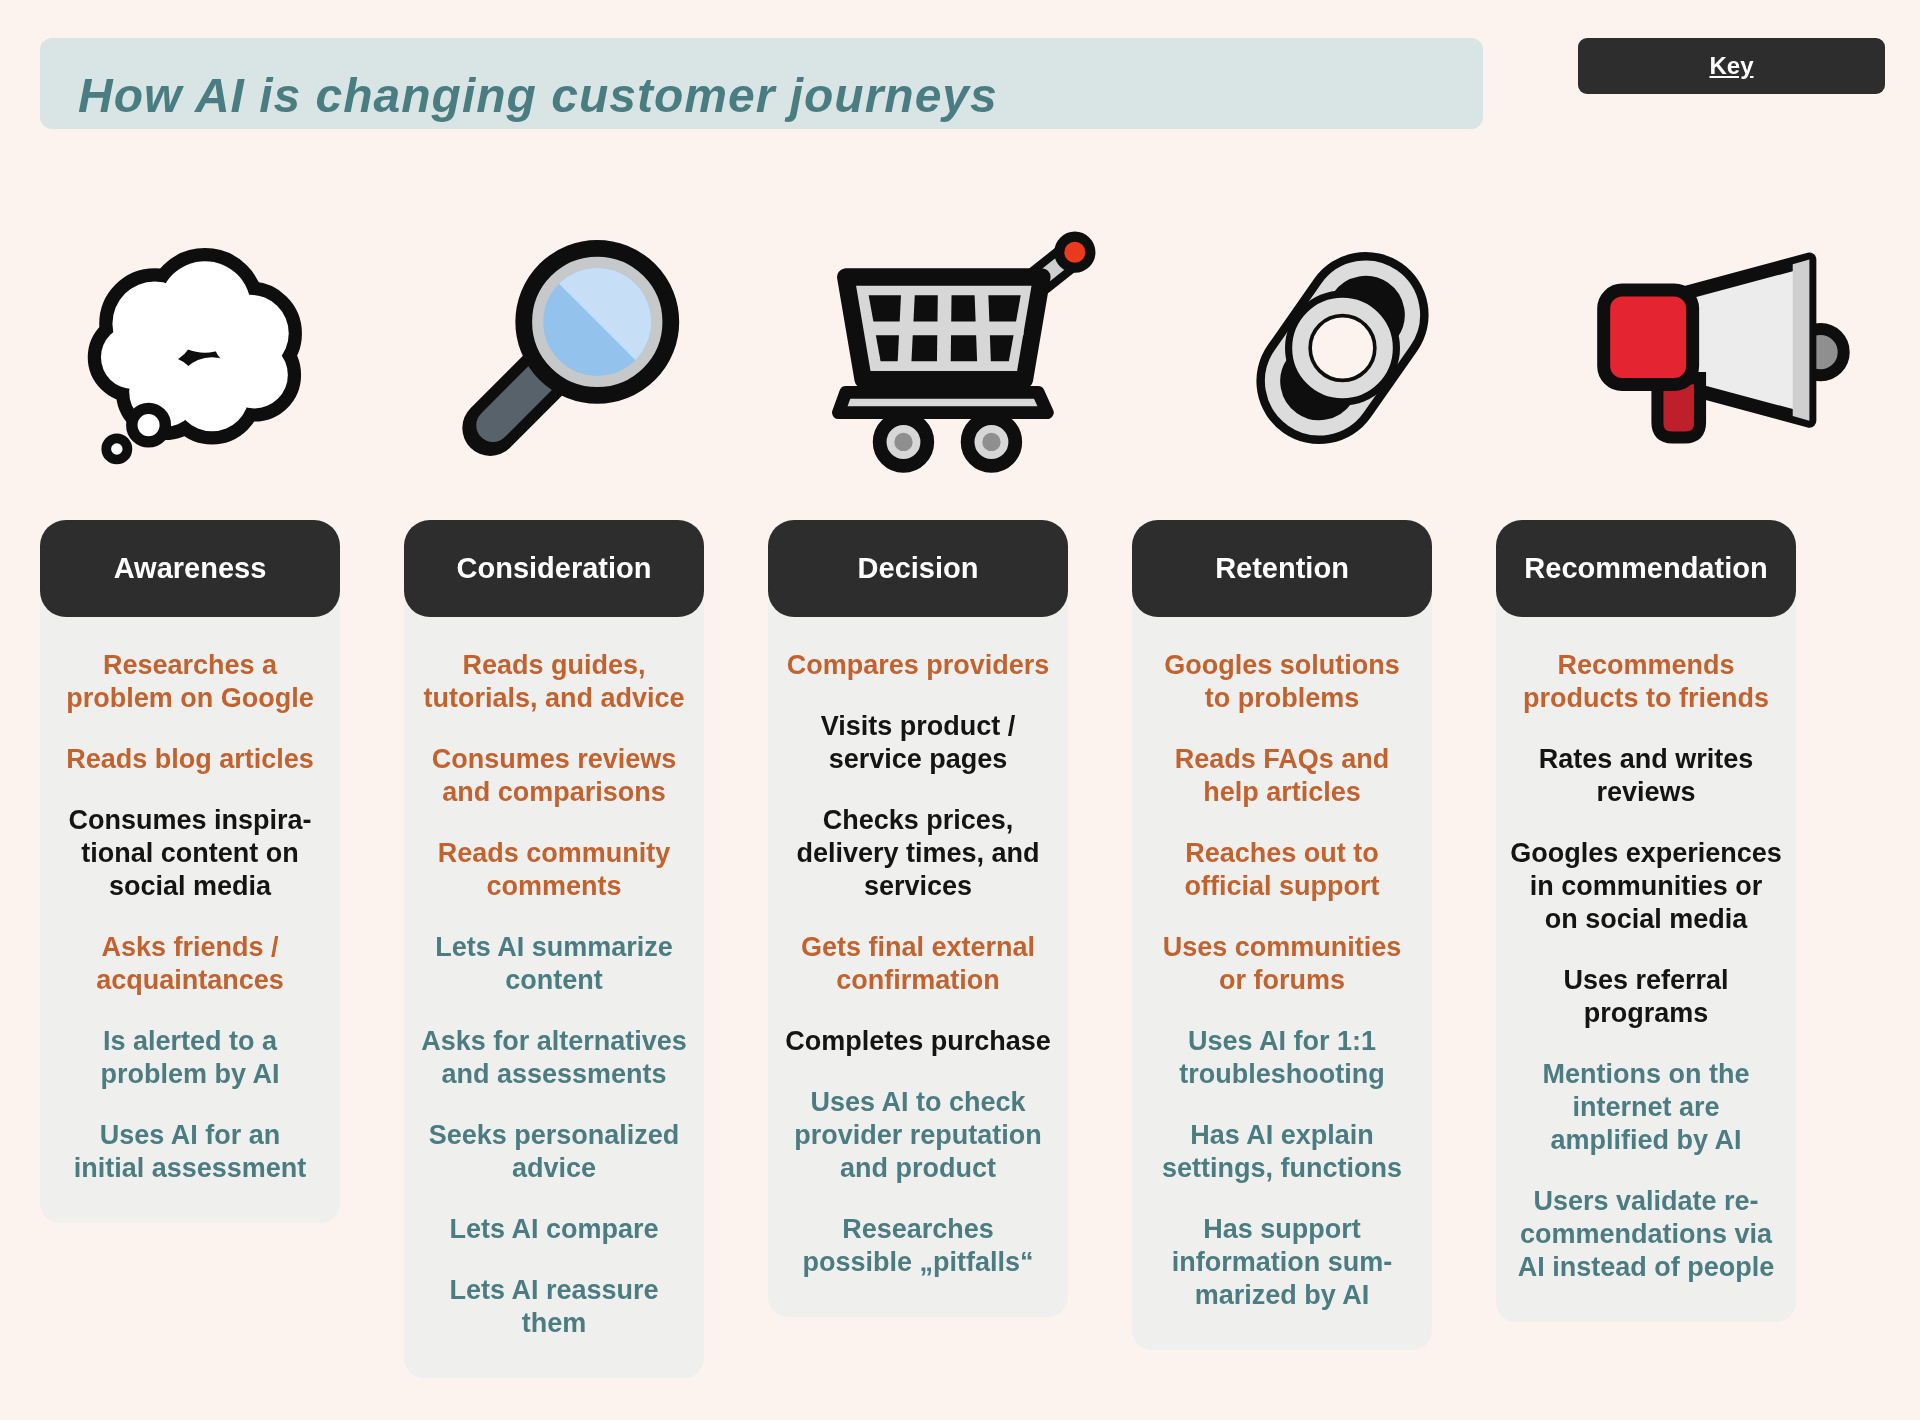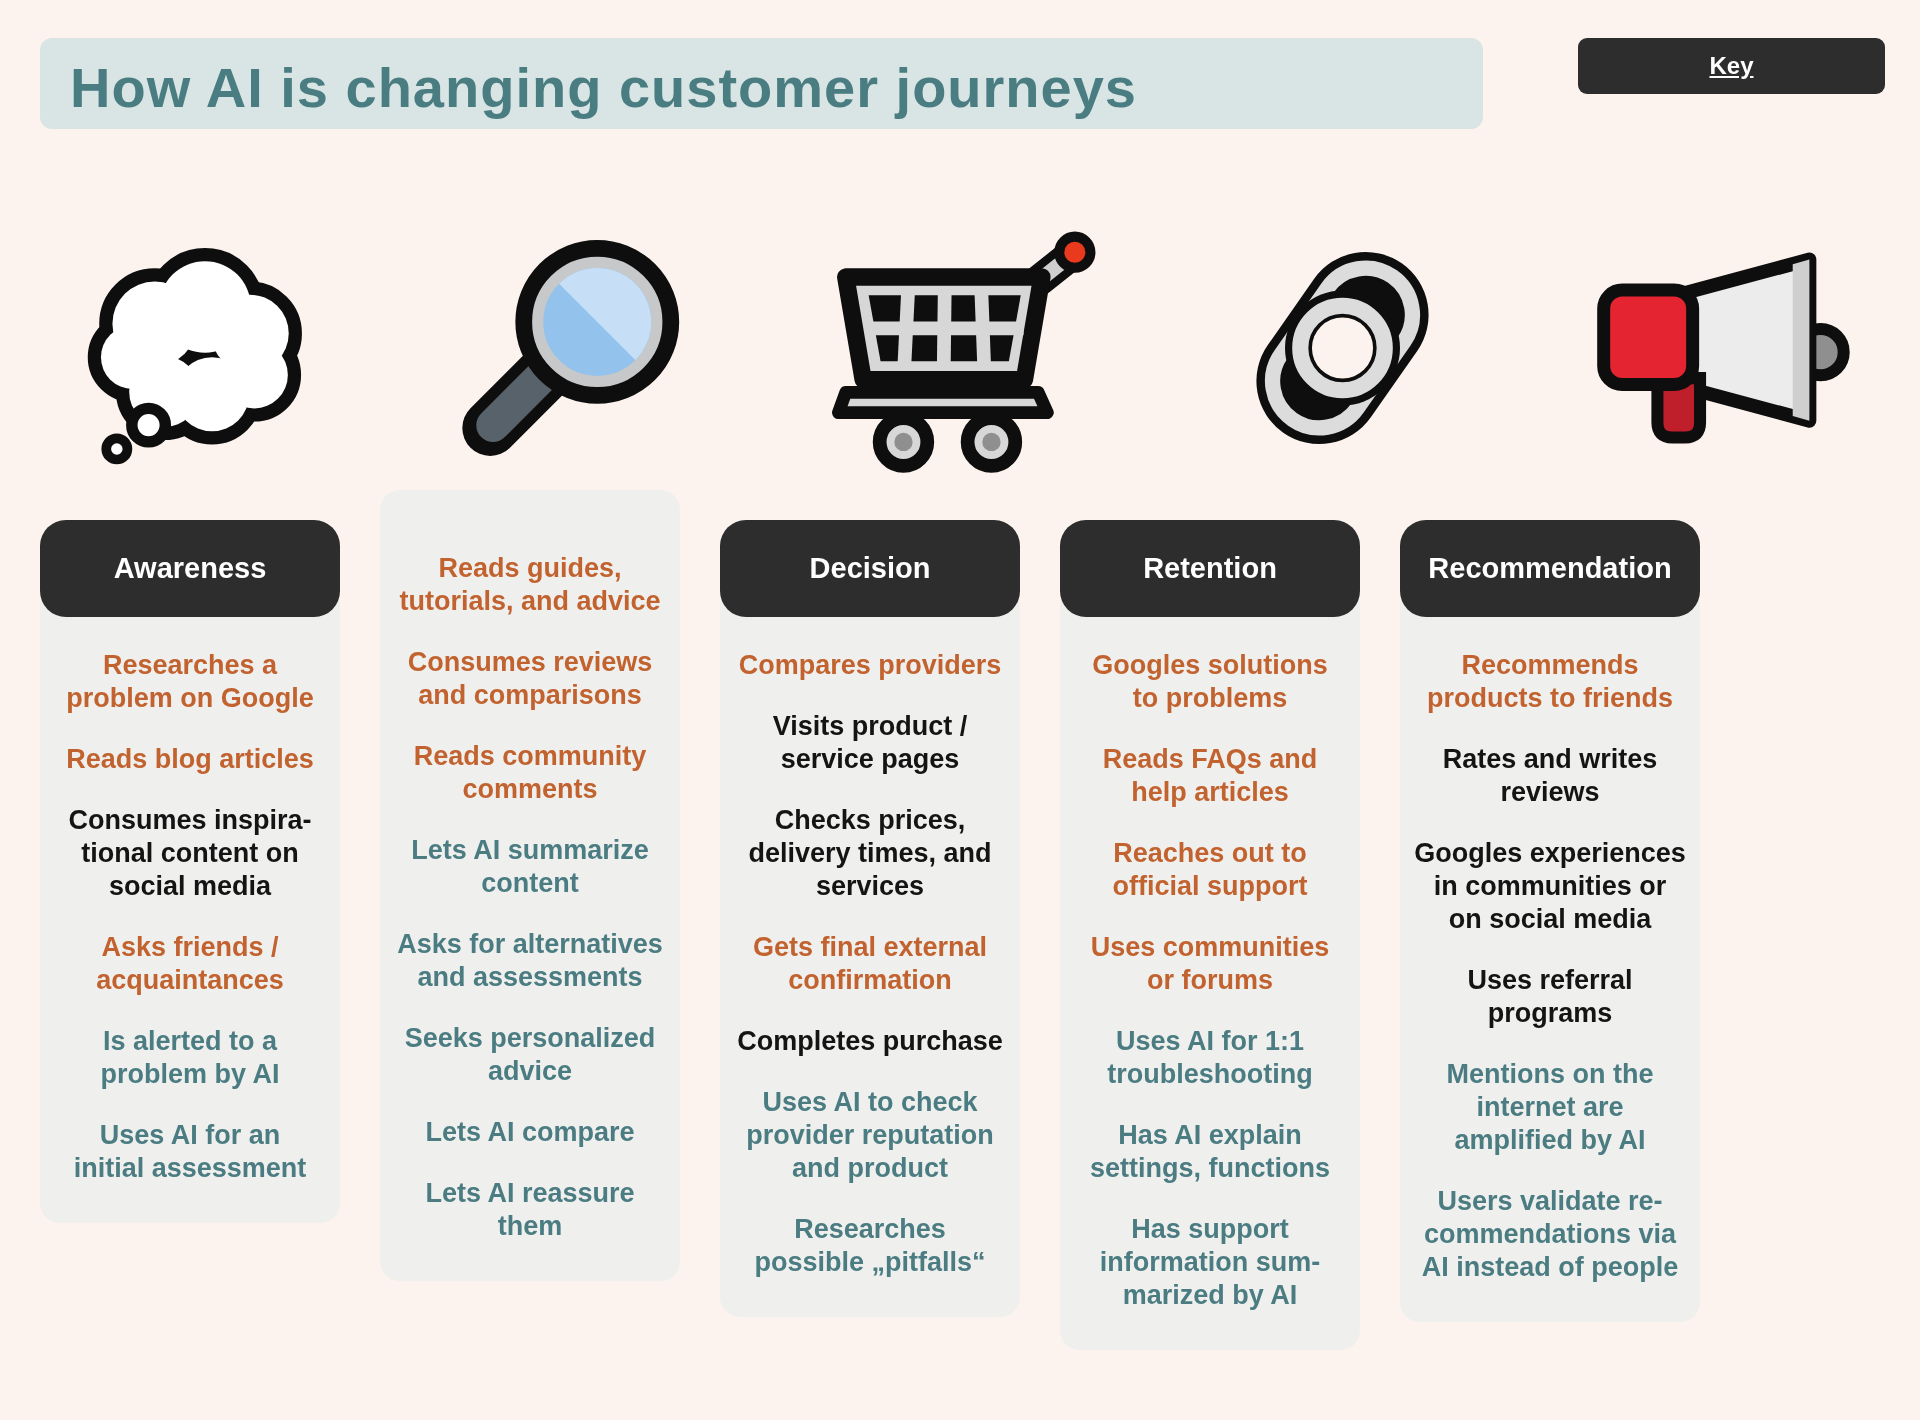--- a/index.html
+++ b/index.html
@@ -8,44 +8,45 @@
     background:var(--bg,#fcf3ee);
     font-family:"Liberation Sans", sans-serif;
     overflow:hidden;position:relative;
   }
   .top-row{position:relative;height:129px;}
   .title-band{
     position:absolute;left:40px;top:38px;width:1443px;height:91px;
     background:var(--band,#d9e4e4);border-radius:12px;
   }
   .title-band h1{
-    margin:4px;padding:0 0 0 26px;line-height:92px;
-    font-size:56px;font-weight:bold;letter-spacing:1px;
+    margin:12px;padding:0 0 0 26px;line-height:92px;
+    font-size:48px;font-weight:bold;letter-spacing:1px;
     color:var(--titlec,#4a7d81);
+    font-style:italic;
   }
   .key-box{position:absolute;right:35px;top:38px;width:307px;z-index:2;}
   .key-header{
     position:relative;z-index:2;height:56px;background:var(--dark,#2d2d2d);
     border-radius:9px;color:#fff;font-weight:bold;font-size:24px;
     text-align:center;line-height:56px;text-decoration:underline;
   }
   .key-body{
     position:relative;z-index:1;margin-top:-8px;background:var(--panel,#efefed);
     border-radius:0 0 10px 10px;padding:18px 4px 18px;text-align:center;
   }
   .key-entry{font-size:23px;font-weight:bold;line-height:29px;}
   .icons-row{
     margin-top:91px;height:255px;
     display:grid;grid-template-columns:repeat(5,300px);column-gap:84px;
     padding:0 0 0 40px;
   }
   .icon-cell{display:flex;align-items:center;justify-content:center;}
   .cols{
     margin-top:45px;
-    display:grid;grid-template-columns:repeat(5,300px);column-gap:40px;
+    display:grid;grid-template-columns:repeat(5,300px);column-gap:64px;
     padding:0 0 0 40px;align-items:start;
   }
   .col{display:flex;flex-direction:column;}
   .col-header{
     position:relative;z-index:2;height:97px;background:var(--dark,#2d2d2d);
     border-radius:26px;color:#fff;text-align:center;
   }
   .col-header-label{
     display:block;line-height:97px;font-size:29px;font-weight:bold;color:#fff;
   }
@@ -178,20 +179,23 @@
         <div class="item tone-orange">Asks friends /
 acquaintances</div>
         <div class="item tone-teal">Is alerted to a
 problem by AI</div>
         <div class="item tone-teal">Uses AI for an
 initial assessment</div>
       </div>
   </div>
 
   <div class="col">
+    <div class="col-header">
+      <span class="col-header-label">Consideration</span>
+    </div>
     <div class="col-body">
         <div class="item tone-orange">Reads guides,
 tutorials, and advice</div>
         <div class="item tone-orange">Consumes reviews
 and comparisons</div>
         <div class="item tone-orange">Reads community
 comments</div>
         <div class="item tone-teal">Lets AI summarize
 content</div>
         <div class="item tone-teal">Asks for alternatives

